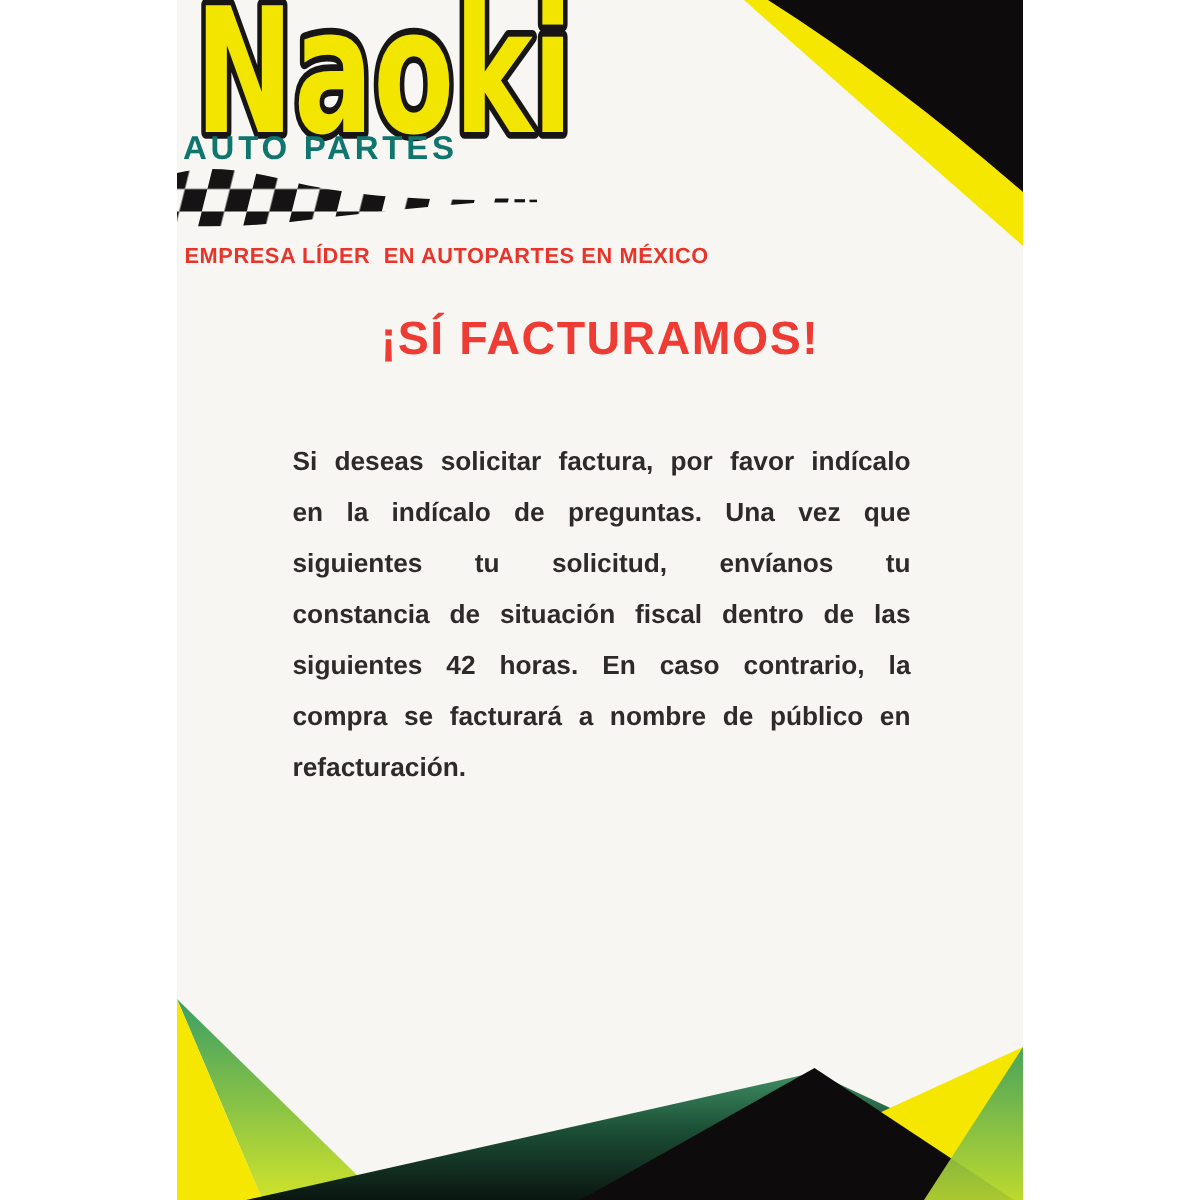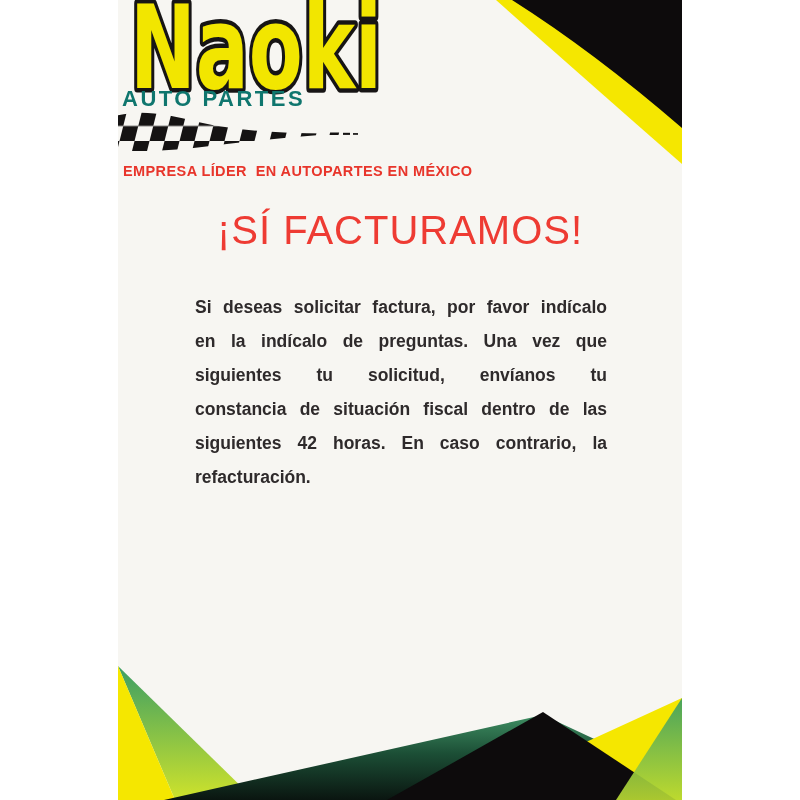--- a/index.html
+++ b/index.html
@@ -10,21 +10,21 @@
   
   .logo-svg{position:absolute;left:6px;top:-6px;}
   .brand-subtitle{position:absolute;left:4px;top:86px;font-size:22px;font-weight:bold;
     letter-spacing:2.5px;color:#0f766e;white-space:nowrap;}
   .flag{position:absolute;left:-6px;top:111px;}
   .brand-tagline{position:absolute;left:5px;top:147px;font-size:14.5px;font-weight:bold;
     letter-spacing:.4px;color:#e8352b;white-space:pre;margin-top:16px;}
 
   
   .invoice-heading{position:absolute;left:0;top:208px;width:100%;text-align:center;
-    font-size:40px;font-weight:normal;letter-spacing:1px;color:#ee3b33;}
+    font-size:31px;font-weight:bold;letter-spacing:1px;color:#ee3b33;}
   .invoice-body{position:absolute;left:77px;top:290px;width:412px;color:#2e2a2b;
     font-size:17.5px;font-weight:bold;line-height:34px;}
   .jline{text-align:justify;text-align-last:justify;}
   .jline:last-child{text-align-last:left;}
 
   
   .corner-tr{position:absolute;top:0;right:0;}
   .corner-bottom{position:absolute;bottom:0;left:0;}
 </style>
 </head>
@@ -62,20 +62,21 @@
 
     <div class="invoice-heading">¡SÍ FACTURAMOS!</div>
 
     <div class="invoice-body">
 
     <div class="jline">Si deseas solicitar factura, por favor indícalo</div>
         <div class="jline">en la indícalo de preguntas. Una vez que</div>
         <div class="jline">siguientes tu solicitud, envíanos tu</div>
         <div class="jline">constancia de situación fiscal dentro de las</div>
         <div class="jline">siguientes 42 horas. En caso contrario, la</div>
+        <div class="jline">compra se facturará a nombre de público en</div>
         <div class="jline">refacturación.</div>
       </div>
 
     <svg class="corner-bottom" width="564" height="145" viewBox="0 0 564 145">
       <defs>
         <linearGradient id="gl" x1="0" y1="0" x2="0" y2="1">
           <stop offset="0" stop-color="#3b9e64"></stop>
           <stop offset="1" stop-color="#cfe32b"></stop>
         </linearGradient>
         <linearGradient id="gr" x1="0" y1="0" x2="0" y2="1">

